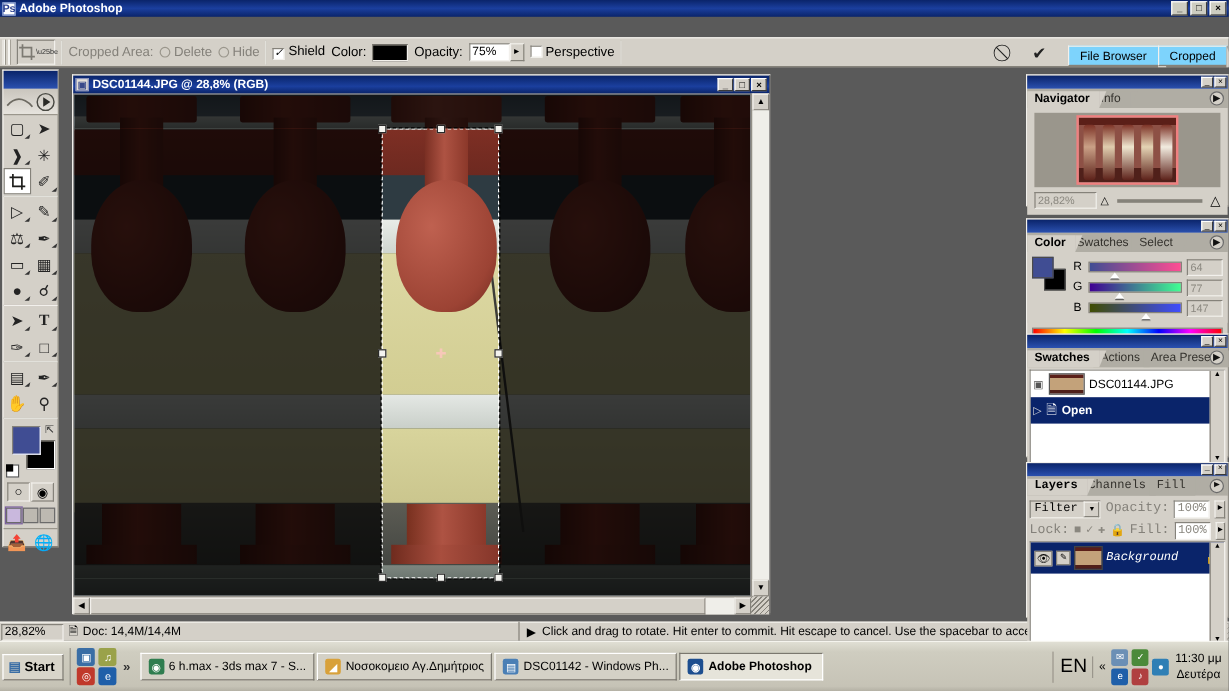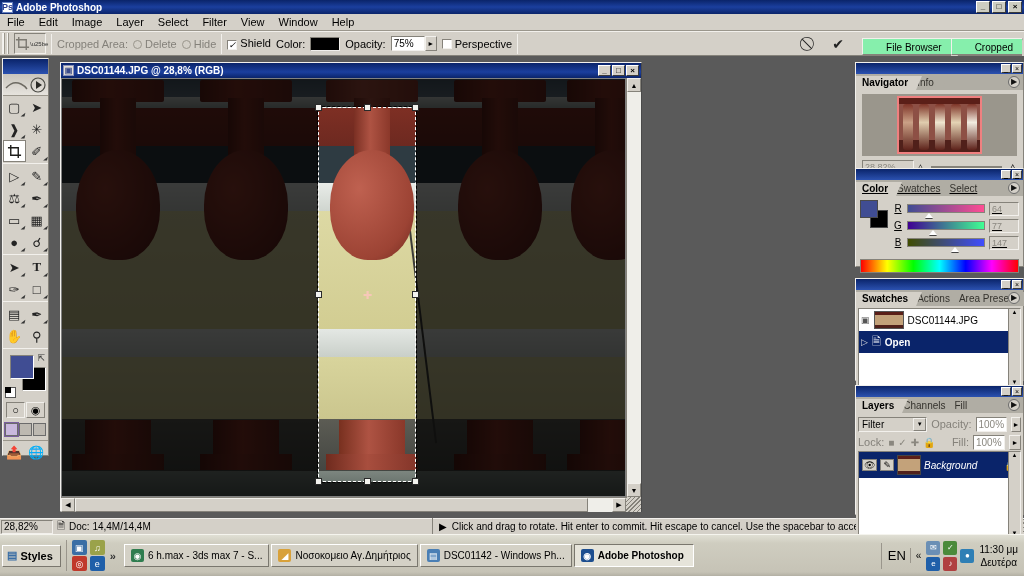--- a/index.html
+++ b/index.html
@@ -76,22 +76,22 @@
   .spin { width:12px; height:15px; background:#d4d0c8;
     border:1px solid; border-color:#f2f0ec #85827a #85827a #f2f0ec;
     font-size:7px; line-height:13px; text-align:center; }
   .ob-right { margin-left:auto; display:flex; align-items:center; gap:12px; padding-right:2px; }
   .ob-icon { width:16px; height:16px; display:flex; align-items:center; justify-content:center;
     font-size:14px; color:#222; }
 
   
   .well { display:flex; align-items:flex-end; height:23px; margin-left:4px; }
   .welltab {
-    height:17px; padding:0 9px 0 23px; font-size:10px; color:#000;
-    background:#86efac; line-height:17px;
+    height:17px; padding:0 9px 0 9px; font-size:10px; color:#000;
+    background:#7dd3fc; line-height:17px;
     border:1px solid; border-color:#f2f0ec #85827a #85827a #f2f0ec;
     margin-right:-1px; position:relative;
   }
   .welltab::after {
     content:''; position:absolute; right:-7px; top:-1px;
     border-left:7px solid #d4d0c8; border-top:18px solid transparent;
   }
 
   
   .toolbox {
@@ -304,21 +304,21 @@
   .tasks { display:flex; gap:2px; margin-left:3px; }
   .task { height:23px; min-width:120px; display:flex; align-items:center; gap:4px;
     padding:0 6px; background:#d4d1c6; font-size:10px; color:#000;
     border:1px solid; border-color:#fff #7a776e #7a776e #fff; white-space:nowrap; }
   .task.act { background:#e6e4da; font-weight:bold;
     border-color:#7a776e #fff #fff #7a776e; }
   .task .ti { width:13px; height:13px; display:flex; align-items:center;
     justify-content:center; font-size:9px; border-radius:2px; color:#fff; }
   .tray { margin-left:auto; display:flex; align-items:center; height:26px;
     border-left:1px solid #9a968c; padding-left:6px; gap:5px; }
-  .lang { font-size:13px; color:#000; padding-right:4px; border-right:1px solid #9a968c; }
+  .lang { font-size:16px; color:#000; padding-right:4px; border-right:1px solid #9a968c; }
   .traygrid { display:flex; align-items:center; gap:3px; }
   .tcol { display:flex; flex-direction:column; gap:2px; }
   .ti2 { width:14px; height:14px; border-radius:2px; display:flex;
     align-items:center; justify-content:center; font-size:8px; color:#fff; }
   .clock { font-size:10px; color:#000; text-align:center; line-height:13px; padding-right:4px; }
 </style>
 </head>
 <body>
 
 <div id="app">
@@ -326,31 +326,20 @@
   <div class="titlebar">
     <div class="tb-ico">Ps</div>
     <span>Adobe Photoshop</span>
     <div class="tb-btns">
       <div class="tb-btn">_</div>
       <div class="tb-btn">□</div>
       <div class="tb-btn">×</div>
     </div>
   </div>
 
-  <div class="menubar">
-    <div class="mi">File</div>
-    <div class="mi">Edit</div>
-    <div class="mi">Image</div>
-    <div class="mi">Layer</div>
-    <div class="mi">Select</div>
-    <div class="mi">Filter</div>
-    <div class="mi">View</div>
-    <div class="mi">Window</div>
-    <div class="mi">Help</div>
-  </div>
 
   <div class="optionsbar">
     <div class="grip"></div>
     <div class="tool-well">
       <div class="ic">
         <svg width="15" height="15" viewBox="0 0 16 16">
           <path d="M4 1v11h11" stroke="#7d7a72" stroke-width="1.5" fill="none"></path>
           <path d="M1 4h11v11" stroke="#7d7a72" stroke-width="1.5" fill="none"></path>
         </svg>
       </div>
@@ -646,21 +635,21 @@
       </div>
       <div class="nav-foot">
         <div class="nav-pct">28,82%</div>
         <span style="font-size:9px;">△</span>
         <div class="nav-slider"></div>
         <span style="font-size:11px;">△</span>
       </div>
     </div>
   </div>
 
-  <div class="palette" style="top:168px;height:99px;text-decoration:underline;">
+  <div class="palette" style="top:182px;height:99px;">
     <div class="pal-bar">
       <span>_</span>
       <span>×</span>
     </div>
     <div class="pal-tabs">
       <div class="ptab act">Color</div>
       <div class="ptab">Swatches</div>
       <div class="ptab">Select</div>
       <div class="pmenu">▶</div>
     </div>
@@ -727,21 +716,21 @@
         </div>
       </div>
       <div class="pal-foot">
         <span>◫</span>
         <span>📷</span>
         <span>🗑</span>
       </div>
     </div>
   </div>
 
-  <div class="palette" style="top:385px;height:130px;">
+  <div class="palette" style="top:385px;height:130px;font-family:Liberation Mono, monospace;">
     <div class="pal-bar">
       <span>_</span>
       <span>×</span>
     </div>
     <div class="pal-tabs">
       <div class="ptab act">Layers</div>
       <div class="ptab">Channels</div>
       <div class="ptab">Fill</div>
       <div class="pmenu">▶</div>
     </div>
@@ -785,21 +774,21 @@
         <span>◑</span>
         <span>▦</span>
         <span>🗑</span>
       </div>
     </div>
   </div>
 
   <div class="taskbar">
     <div class="start">
       <span style="color:#3a6ea5;">▤</span>
-      <span>Styles</span>
+      <span>Start</span>
     </div>
     <div class="qlaunch">
       <div class="qrow">
         <div class="qi" style="background:#3a6ea5;">▣</div>
         <div class="qi" style="background:#9aa24a;">♫</div>
       </div>
       <div class="qrow">
         <div class="qi" style="background:#c0392b;">◎</div>
         <div class="qi" style="background:#1f5fa9;">e</div>
       </div>

